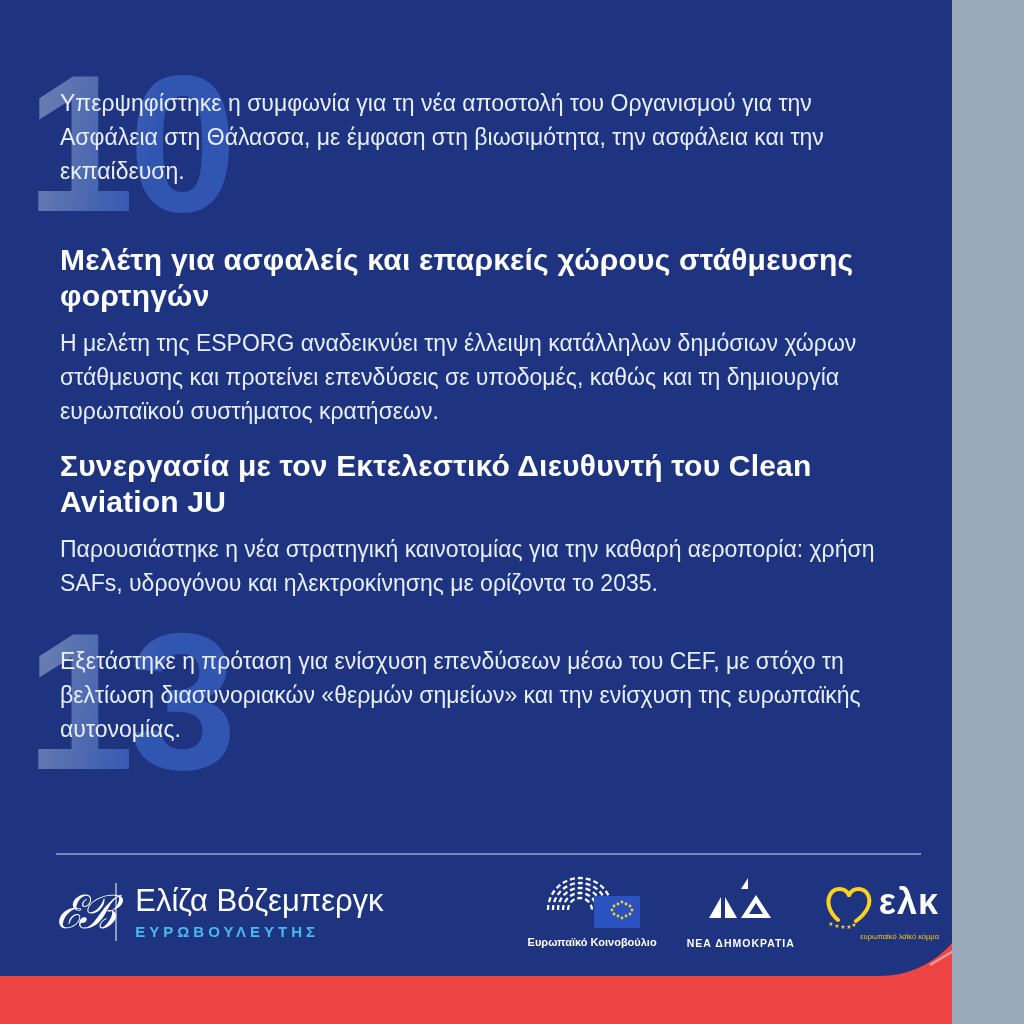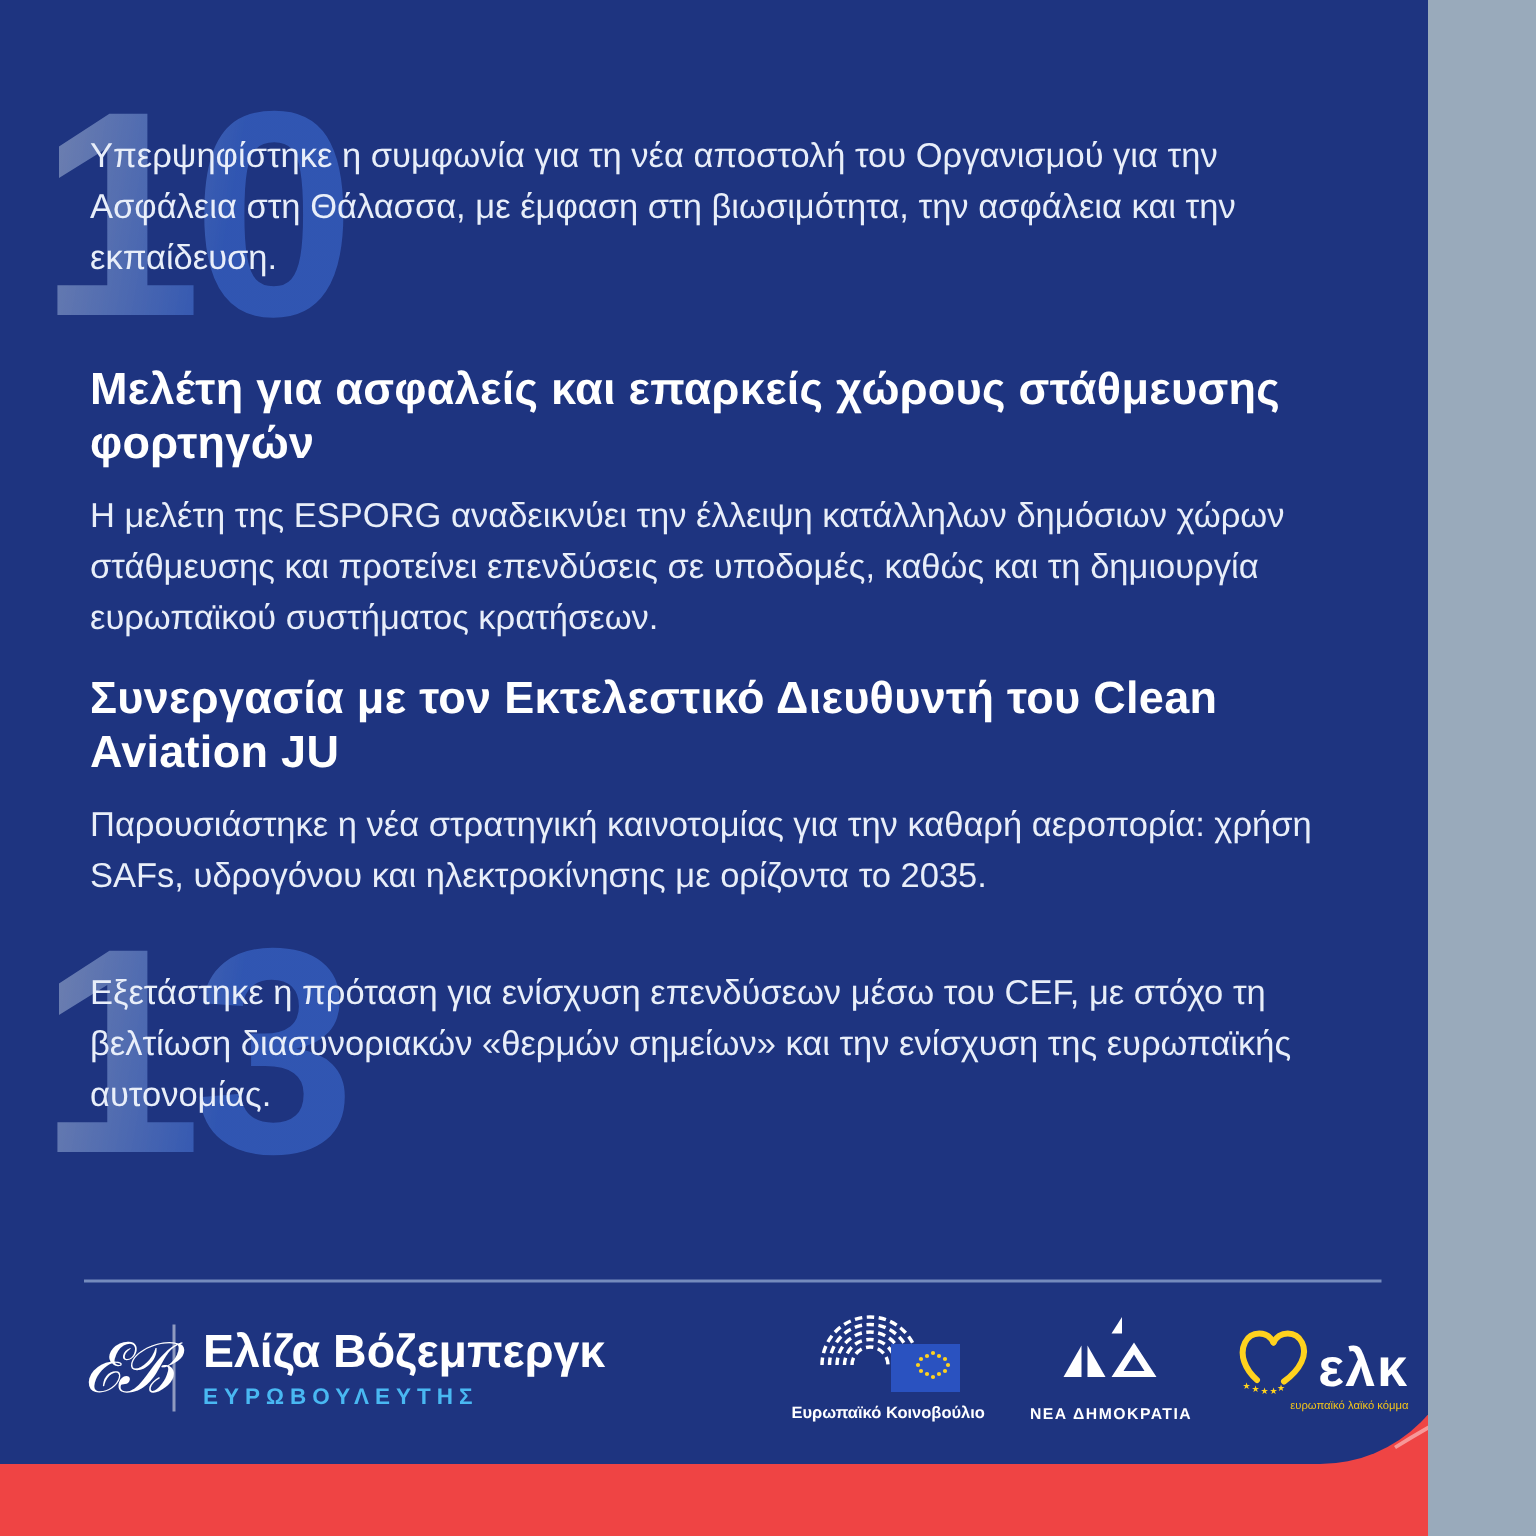--- a/index.html
+++ b/index.html
@@ -51,30 +51,30 @@
     position:absolute;left:56px;right:36px;top:874px;height:76px;
     display:flex;align-items:center;justify-content:space-between;
   }
   .identity{display:flex;align-items:center;}
   .monogram{
     font-family:"DejaVu Serif","Liberation Serif",serif;
     font-style:italic;font-size:46px;color:#FFFFFF;letter-spacing:-6px;
     margin-right:5px;line-height:1;
   }
   .v-sep{width:2px;height:58px;background:rgba(255,255,255,0.5);margin-right:18px;}
-  .name-block .name{font-size:31px;font-weight:700;color:#FFFFFF;line-height:1.1;}
+  .name-block .name{font-size:31px;font-weight:400;color:#FFFFFF;line-height:1.1;}
   .name-block .role{
     margin-top:5px;font-size:15px;font-weight:700;color:#49B8F2;letter-spacing:4px;
   }
   .logos{display:flex;align-items:center;gap:30px;}
   .logo-block{display:flex;flex-direction:column;align-items:center;}
   .logo-caption{color:#FFFFFF;margin-top:4px;white-space:nowrap;}
   .ep-caption{font-size:11px;font-weight:700;text-align:center;}
   .nd-caption{font-size:10.5px;font-weight:700;letter-spacing:1px;margin-top:16px;}
-  .epp-top{display:flex;align-items:flex-end;gap:6px;}
+  .epp-top{display:flex;align-items:flex-start;gap:6px;}
   .epp-text{font-size:36px;font-weight:700;color:#FFFFFF;letter-spacing:1px;line-height:1;}
   .epp-caption{font-size:7.5px;color:#F5C518;margin-top:2px;align-self:flex-end;}
 </style>
 </head>
 <body>
 
 <div class="canvas">
 
   <svg class="bg-arcs" width="1024" height="1024" viewBox="0 0 1024 1024" aria-hidden="true">
     <path d="M 950 330 Q 1020 255 1130 220" fill="none" stroke="rgba(255,255,255,0.38)" stroke-width="2.5"></path>

